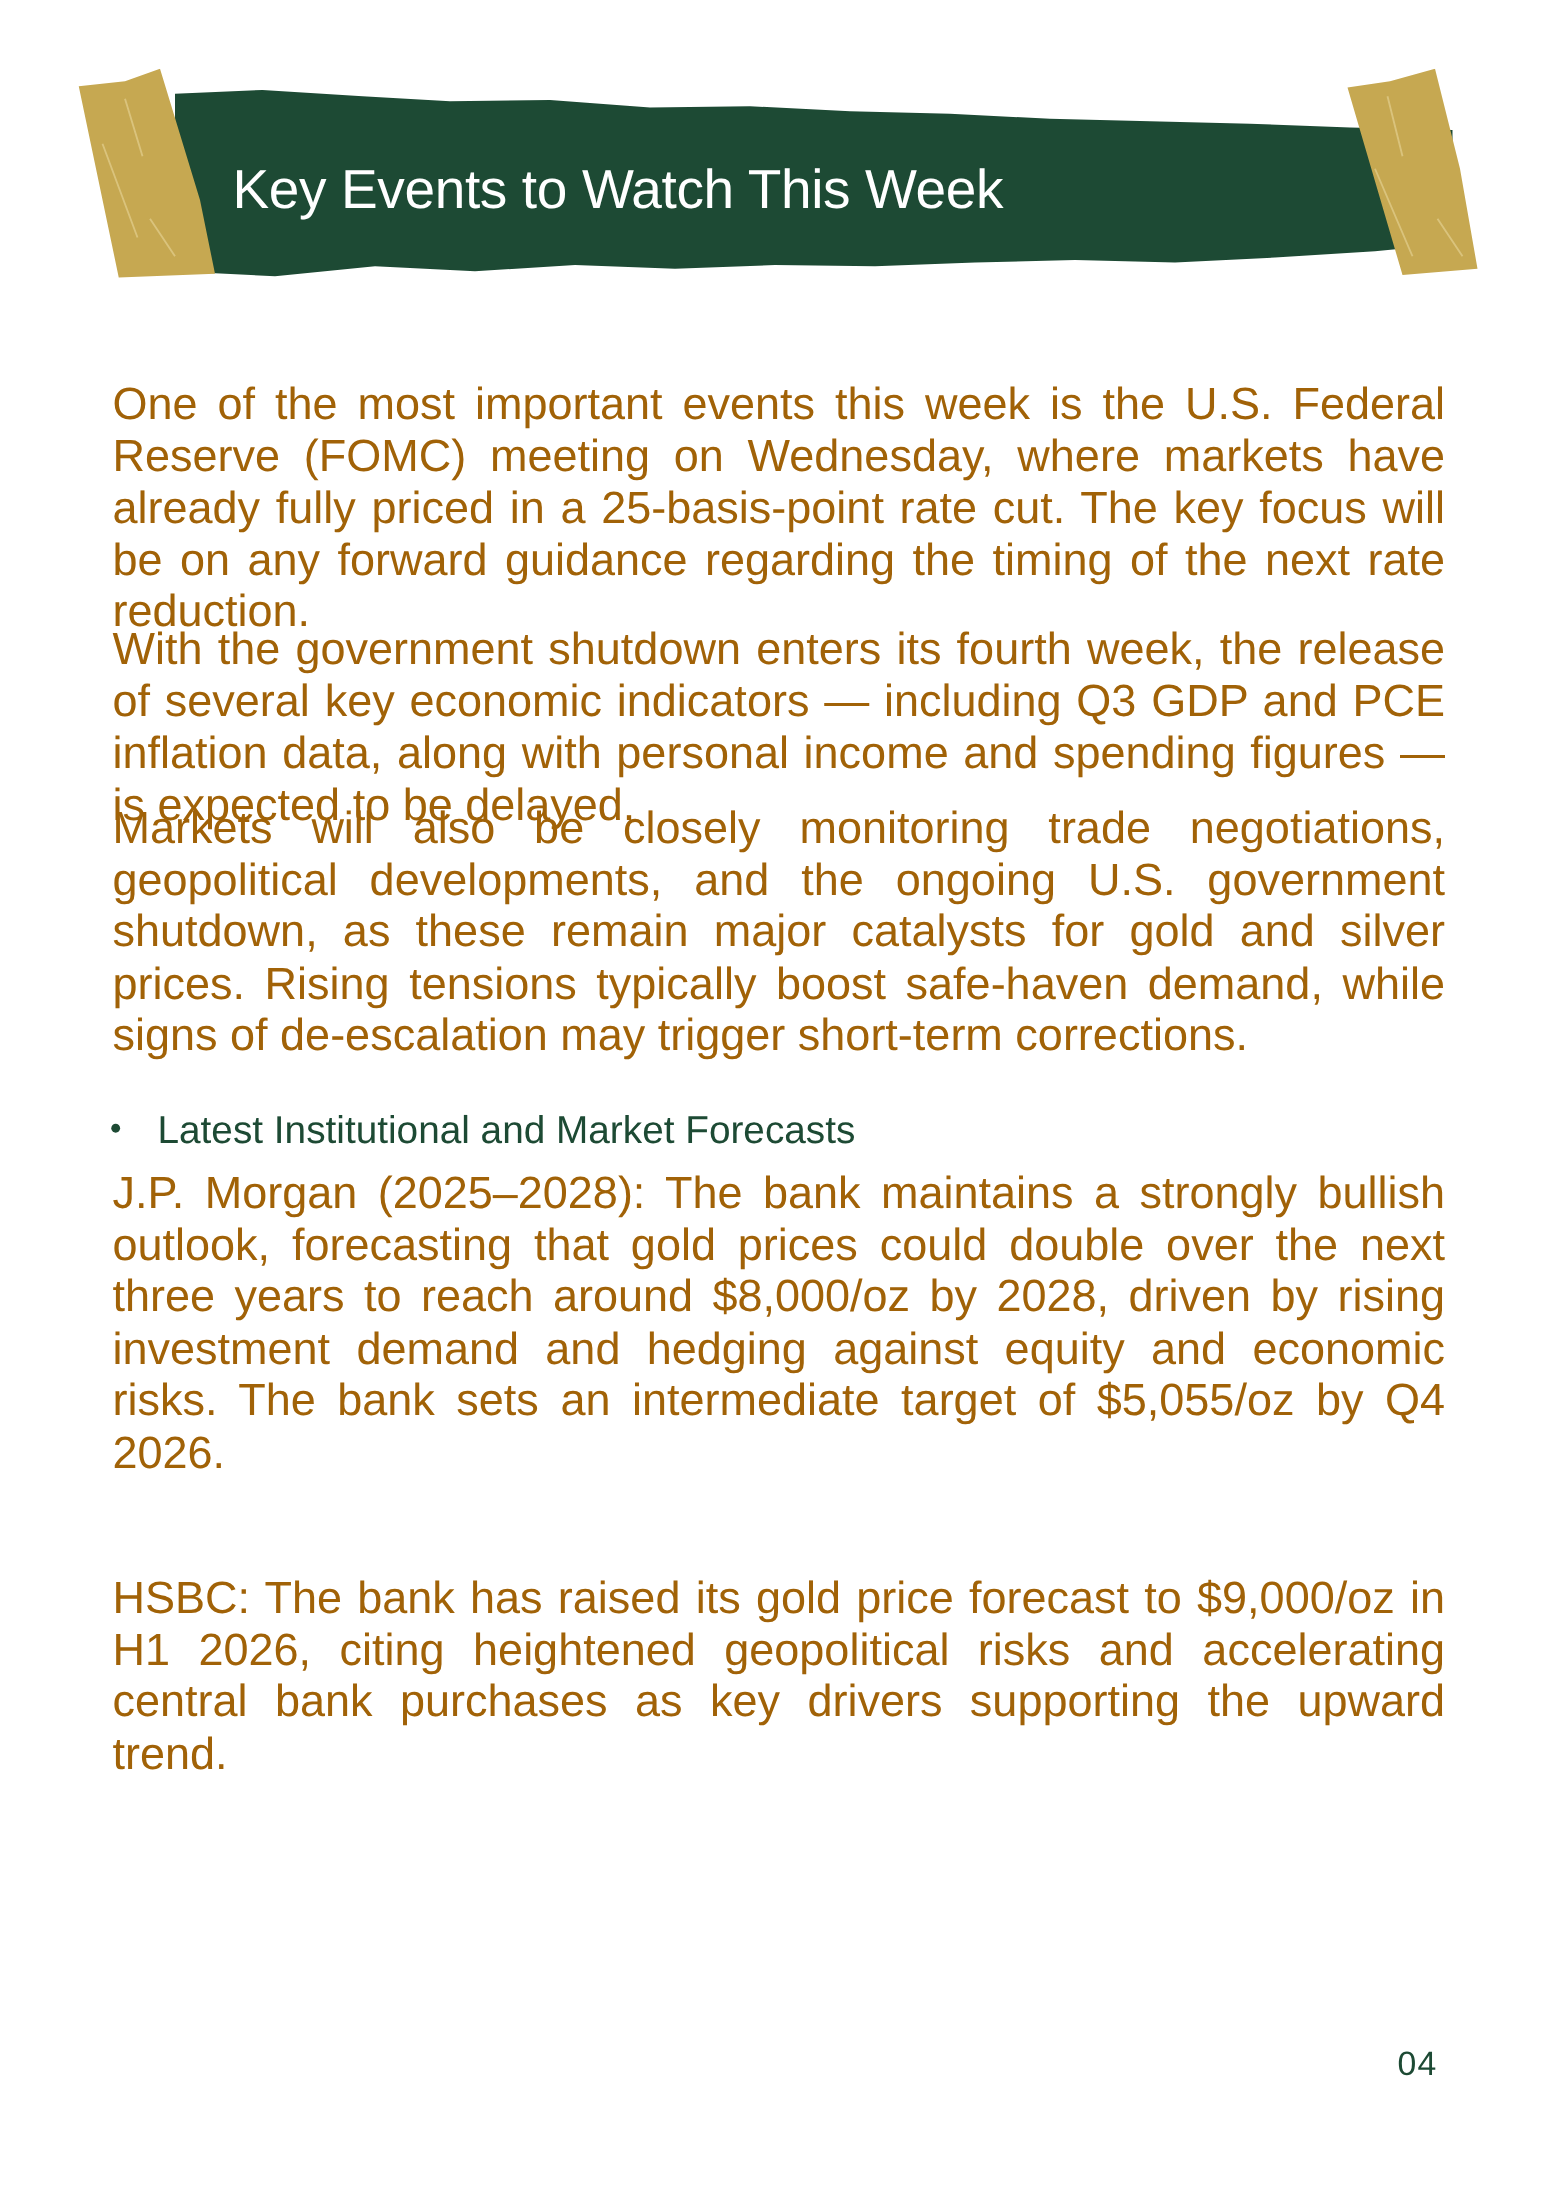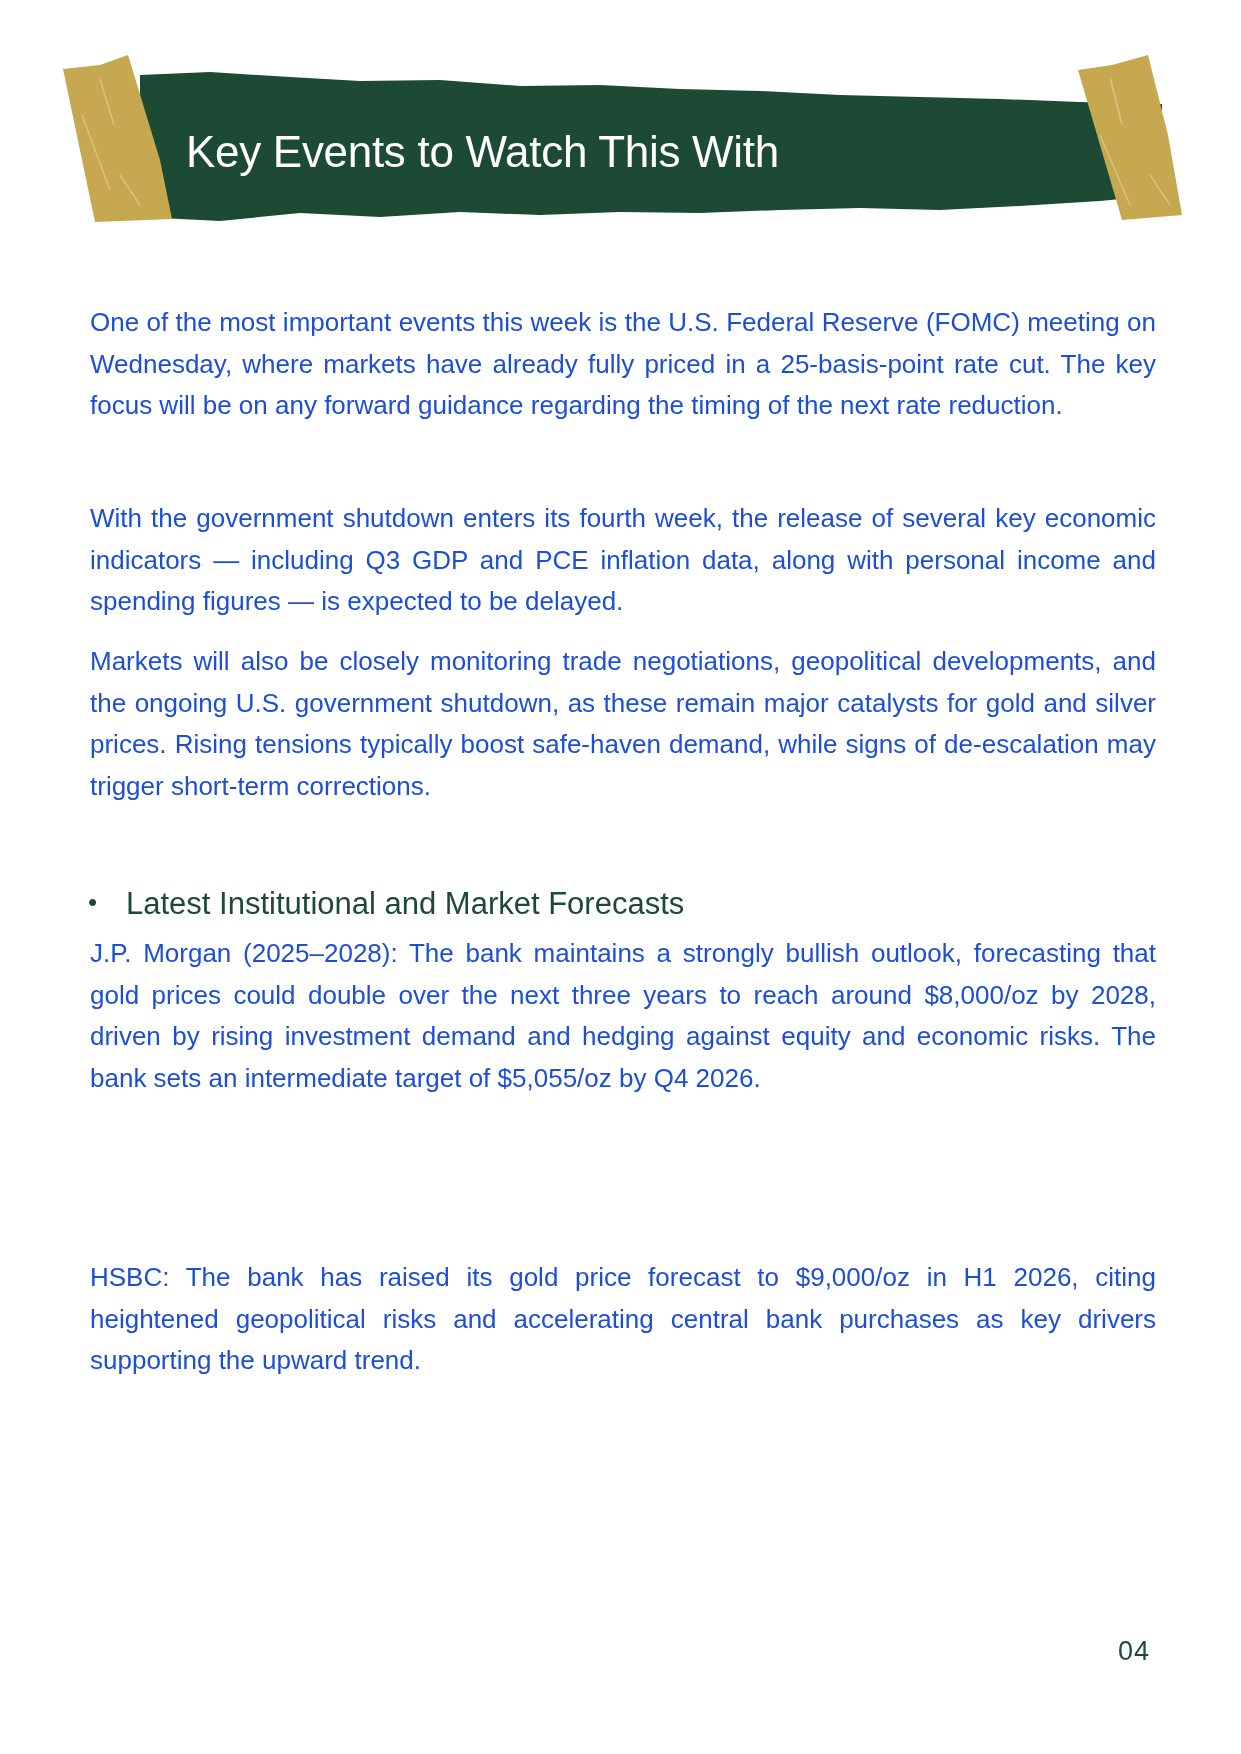--- a/index.html
+++ b/index.html
@@ -10,21 +10,21 @@
   }
   .banner { position: absolute; left: 60px; top: 55px; width: 1130px; height: 195px; }
   .banner svg { position: absolute; left: 0; top: 0; }
   .banner-title {
     position: absolute; left: 126px; top: 72px;
     font-size: 44px; font-weight: 500; color: #ffffff; letter-spacing: -0.3px;
     white-space: nowrap;
   }
   .para {
     position: absolute; left: 90px; width: 1066px;
-    font-size: 26px; line-height: 41.5px; text-align: justify; color: #1d4ed8;
+    font-size: 36px; line-height: 41.5px; text-align: justify; color: #a16207;
     margin: 0;
   }
   .bullet-heading {
     position: absolute; left: 88px; top: 886px;
     font-size: 31px; font-weight: 500; color: #1d4a34; white-space: nowrap;
   }
   .bullet-heading .dot { display: inline-block; width: 38px; font-size: 26px; vertical-align: 3px; }
   .page-number {
     position: absolute; left: 1118px; top: 1636px;
     font-size: 27px; font-weight: 400; color: #1d4a34; letter-spacing: 1px;
@@ -34,21 +34,21 @@
 <body>
 
 <div class="banner">
   <svg width="1130" height="195" viewBox="0 0 1130 195">
     <path d="M80 20 L150 17 L230 22 L300 26 L380 25 L460 31 L540 30 L620 34 L700 36 L780 40 L860 42 L940 44 L1020 47 L1102 49 L1102 140 L1040 146 L960 151 L880 155 L800 153 L720 155 L640 158 L560 157 L480 160 L400 157 L320 162 L240 158 L160 166 L100 163 L80 140 Z" fill="#1d4a34"></path>
     <path d="M3 14 L40 10 L68 0 L100 105 L112 164 L35 167 Z" fill="#c6a851"></path>
     <path d="M40 24 L54 70 M22 60 L50 135 M60 120 L80 150" stroke="#e3cf8f" stroke-width="1.5" fill="none" opacity="0.7"></path>
     <path d="M1018 15 L1052 10 L1088 0 L1108 80 L1122 160 L1062 165 Z" fill="#c6a851"></path>
     <path d="M1050 22 L1062 70 M1040 80 L1070 150 M1090 120 L1110 150" stroke="#e3cf8f" stroke-width="1.5" fill="none" opacity="0.7"></path>
   </svg>
-  <div class="banner-title">Key Events to Watch This With</div>
+  <div class="banner-title">Key Events to Watch This Week</div>
 </div>
 
 <p class="para" style="top:302px;">One of the most important events this week is the U.S. Federal Reserve (FOMC) meeting on Wednesday, where markets have already fully priced in a 25-basis-point rate cut. The key focus will be on any forward guidance regarding the timing of the next rate reduction.</p>
 <p class="para" style="top:498px;">With the government shutdown enters its fourth week, the release of several key economic indicators — including Q3 GDP and PCE inflation data, along with personal income and spending figures — is expected to be delayed.</p>
 <p class="para" style="top:641px;">Markets will also be closely monitoring trade negotiations, geopolitical developments, and the ongoing U.S. government shutdown, as these remain major catalysts for gold and silver prices. Rising tensions typically boost safe-haven demand, while signs of de-escalation may trigger short-term corrections.</p>
 
 <div class="bullet-heading">
   <span class="dot">•</span><span>Latest Institutional and Market Forecasts</span>
 </div>
 

